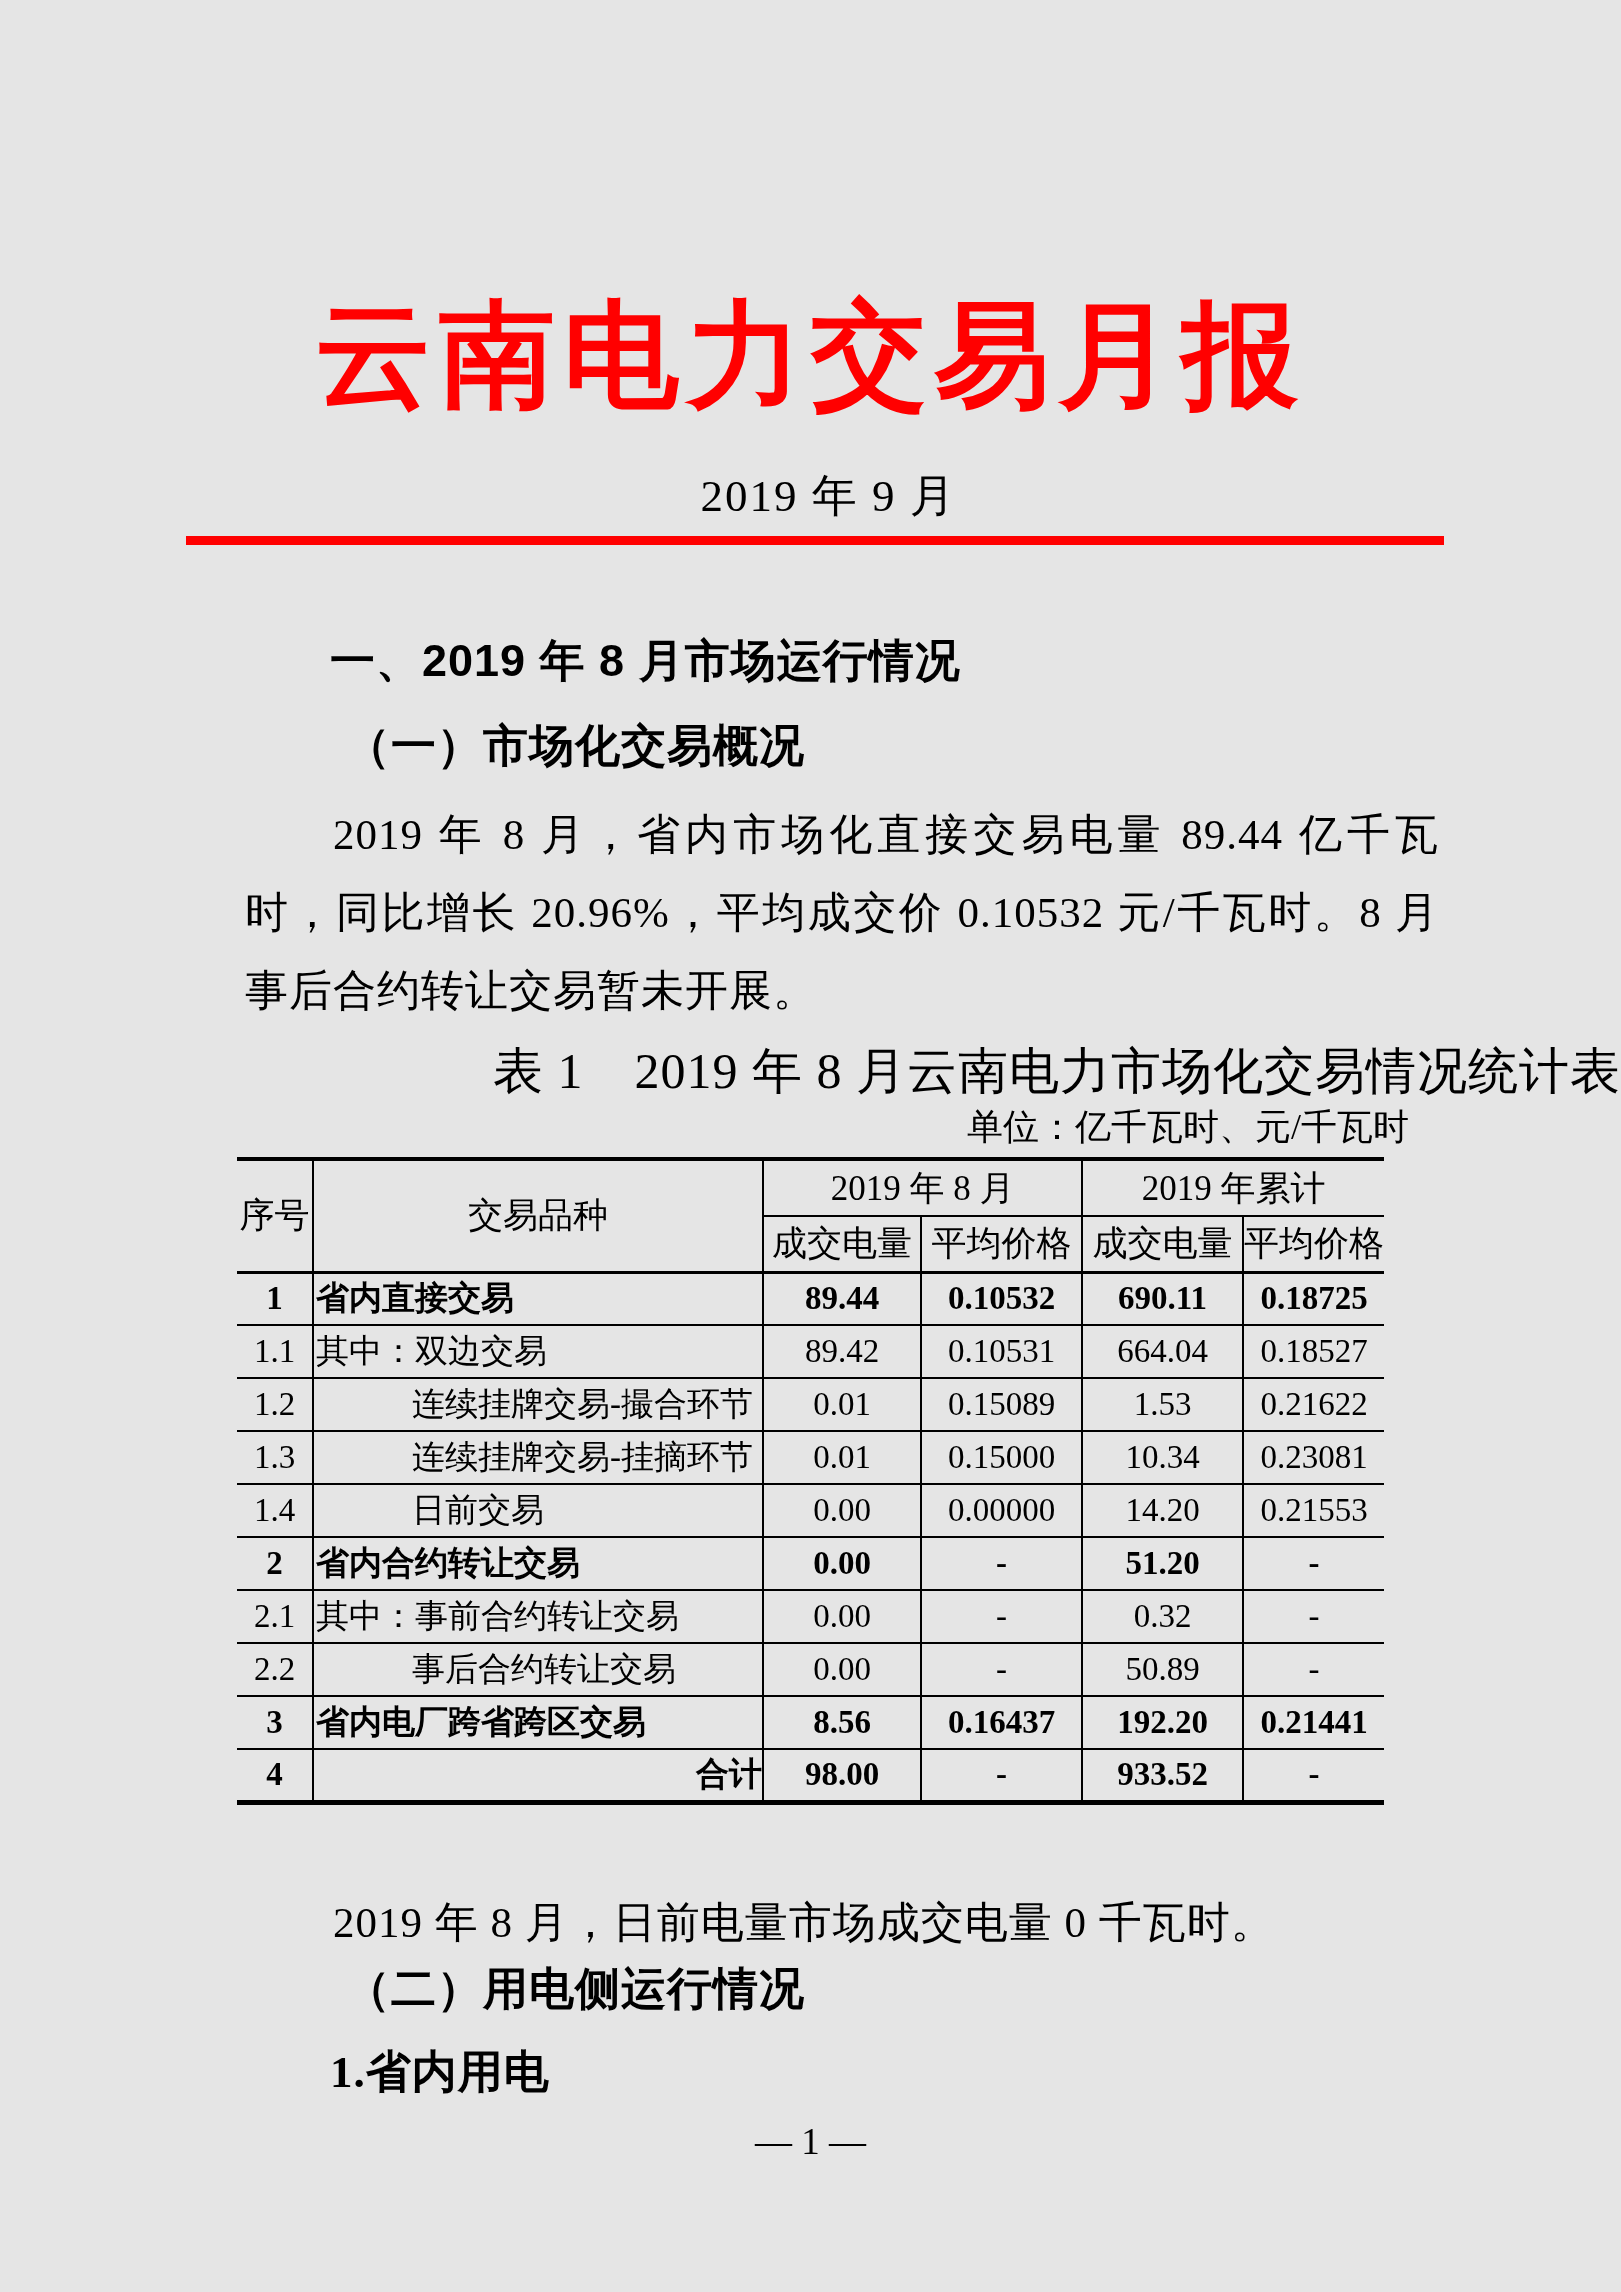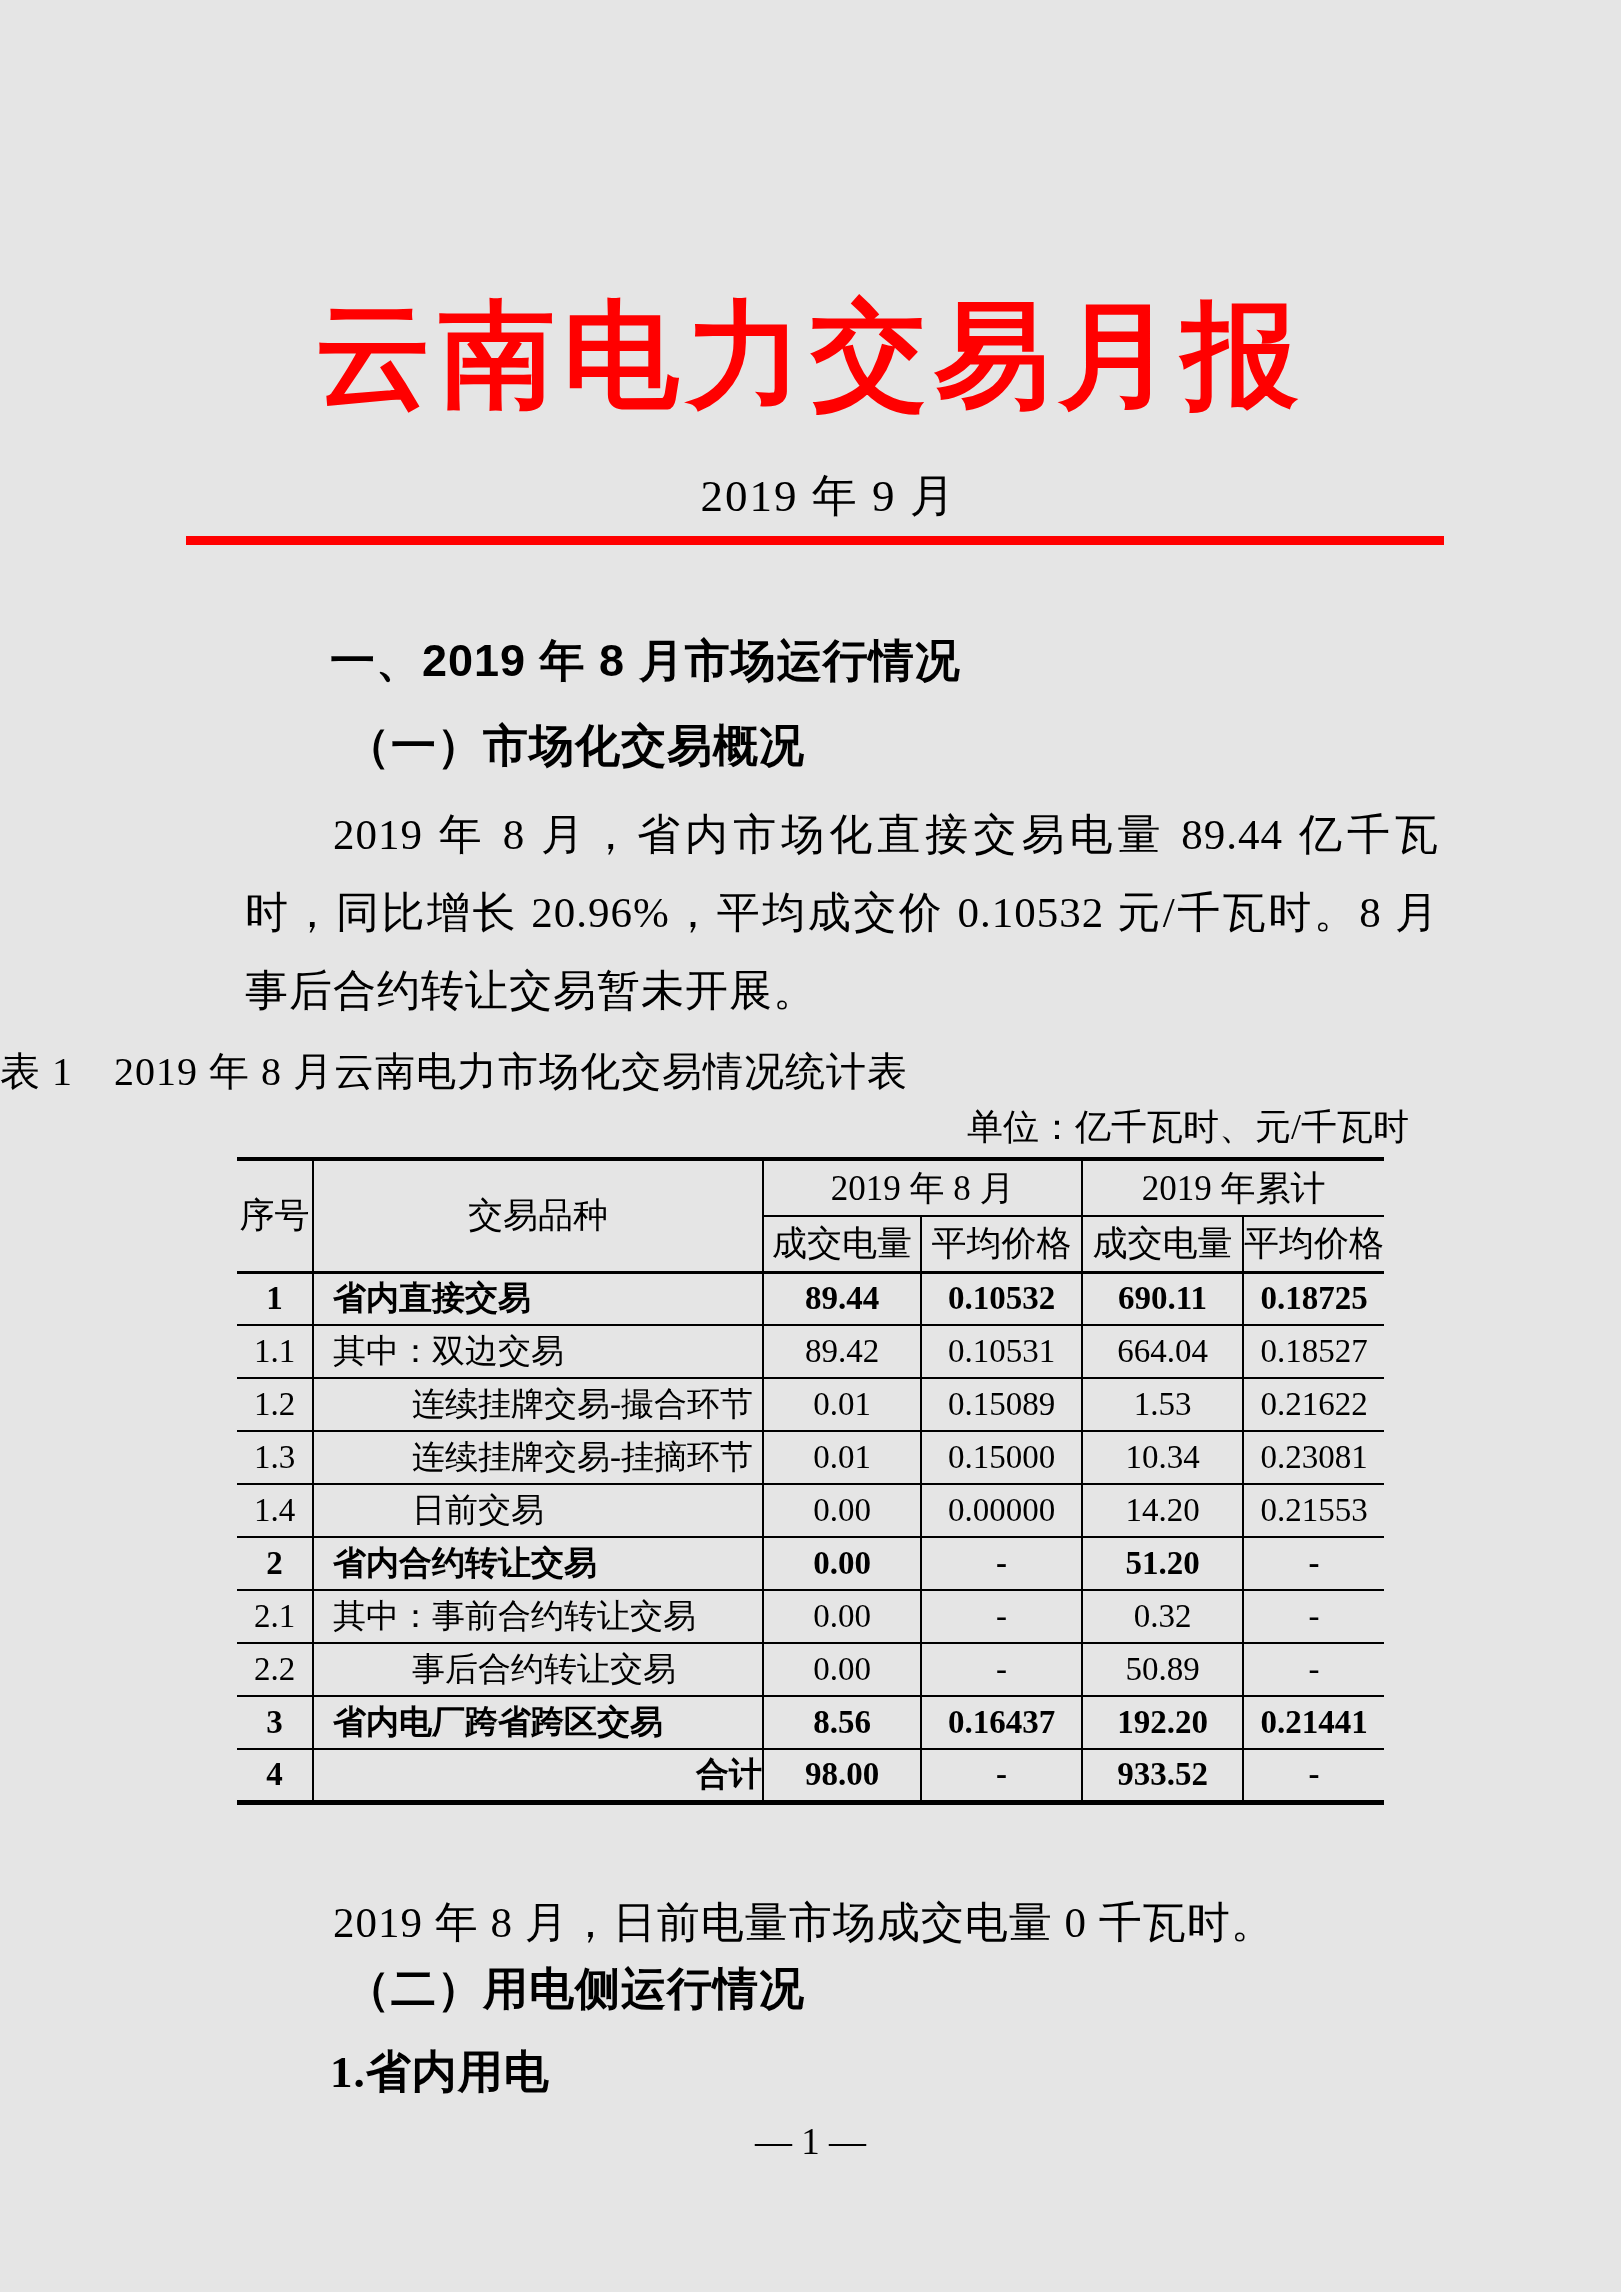--- a/index.html
+++ b/index.html
@@ -68,22 +68,22 @@
     text-indent: 88px;
     letter-spacing: 1px;
   }
   .para1-pos { top: 796px; }
   .para2-pos { top: 1884px; text-align: left; }
   .table-caption {
     position: absolute;
     top: 1047px;
     left: 0;
     width: 100%;
-    text-align: left;
-    font-size: 40px;
+    text-align: right;
+    font-size: 50px;
     line-height: 49px;
     letter-spacing: 1px;
   }
   .unit-note {
     position: absolute;
     top: 1106px;
     left: 237px;
     width: 1172px;
     text-align: right;
     font-size: 36px;
@@ -108,21 +108,21 @@
     white-space: nowrap;
     overflow: hidden;
   }
   .stats-table th:first-child, .stats-table td:first-child { border-left: none; }
   .stats-table th:last-child,  .stats-table td:last-child  { border-right: none; }
   .stats-table thead { border-bottom: 3.9px solid #000; }
   .stats-table thead tr.hrow-top { height: 57px; }
   .stats-table thead tr.hrow-sub { height: 56px; }
   .stats-table thead th { font-size: 35px; }
   .stats-table tbody tr { height: 53px; }
-  .stats-table tbody td.name-cell { text-align: left; padding-left: 19px; }
+  .stats-table tbody td.name-cell { text-align: left; padding-left: 2px; }
   .stats-table tbody td.name-cell.indent { padding-left: 98px; }
   .stats-table tbody td.name-cell.center { text-align: right; padding-left: 17px; }
   .stats-table tbody tr.bold td { font-weight: bold; }
   .page-footer {
     position: absolute;
     top: 2120px;
     left: 0;
     width: 100%;
     text-align: center;
     font-size: 37px;

